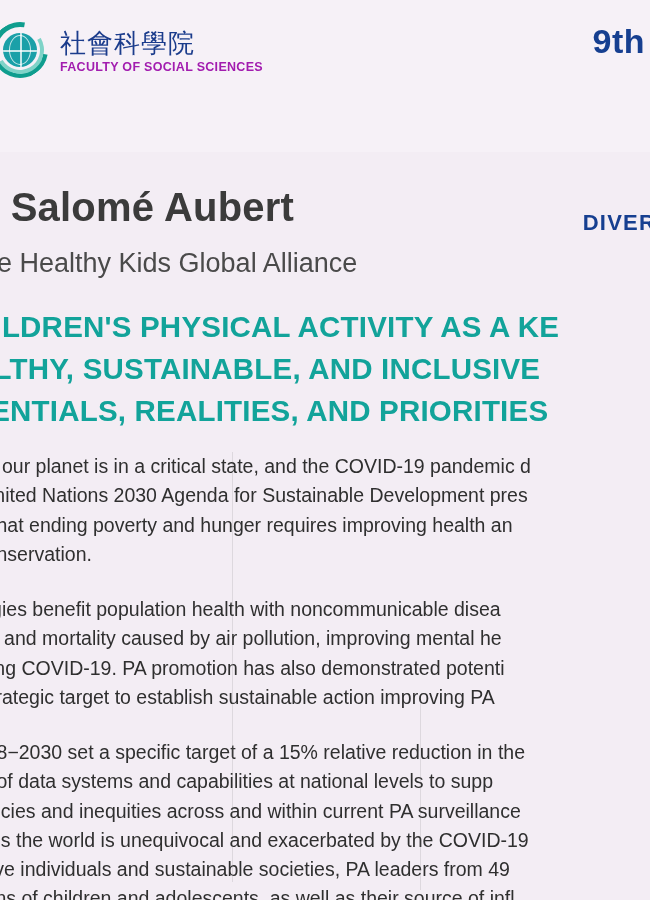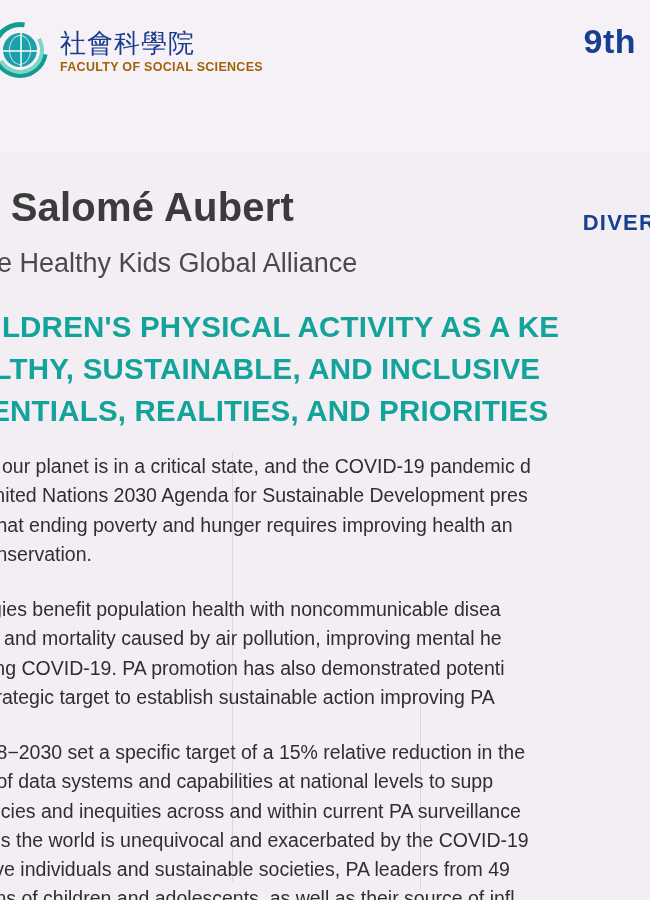--- a/index.html
+++ b/index.html
@@ -115,31 +115,31 @@
   .logo-cn {
     font-size: 26px;
     color: #1b3c8c;
     letter-spacing: 1px;
     font-family: "DejaVu Sans", sans-serif;
     font-weight: 400;
     white-space: nowrap;
   }
   .logo-en {
     font-size: 12.5px;
-    color: #a16207;
+    color: #a21caf;
     font-weight: 700;
     letter-spacing: .3px;
     white-space: nowrap;
     margin-top: 4px;
   }
 
   
   .ninth {
     position: absolute;
-    right: 14px;
+    right: 5px;
     top: 22px;
     font-size: 34px;
     font-weight: 700;
     color: #163f90;
     letter-spacing: .5px;
   }
   .diver {
     position: absolute;
     right: -6px;
     top: 210px;

